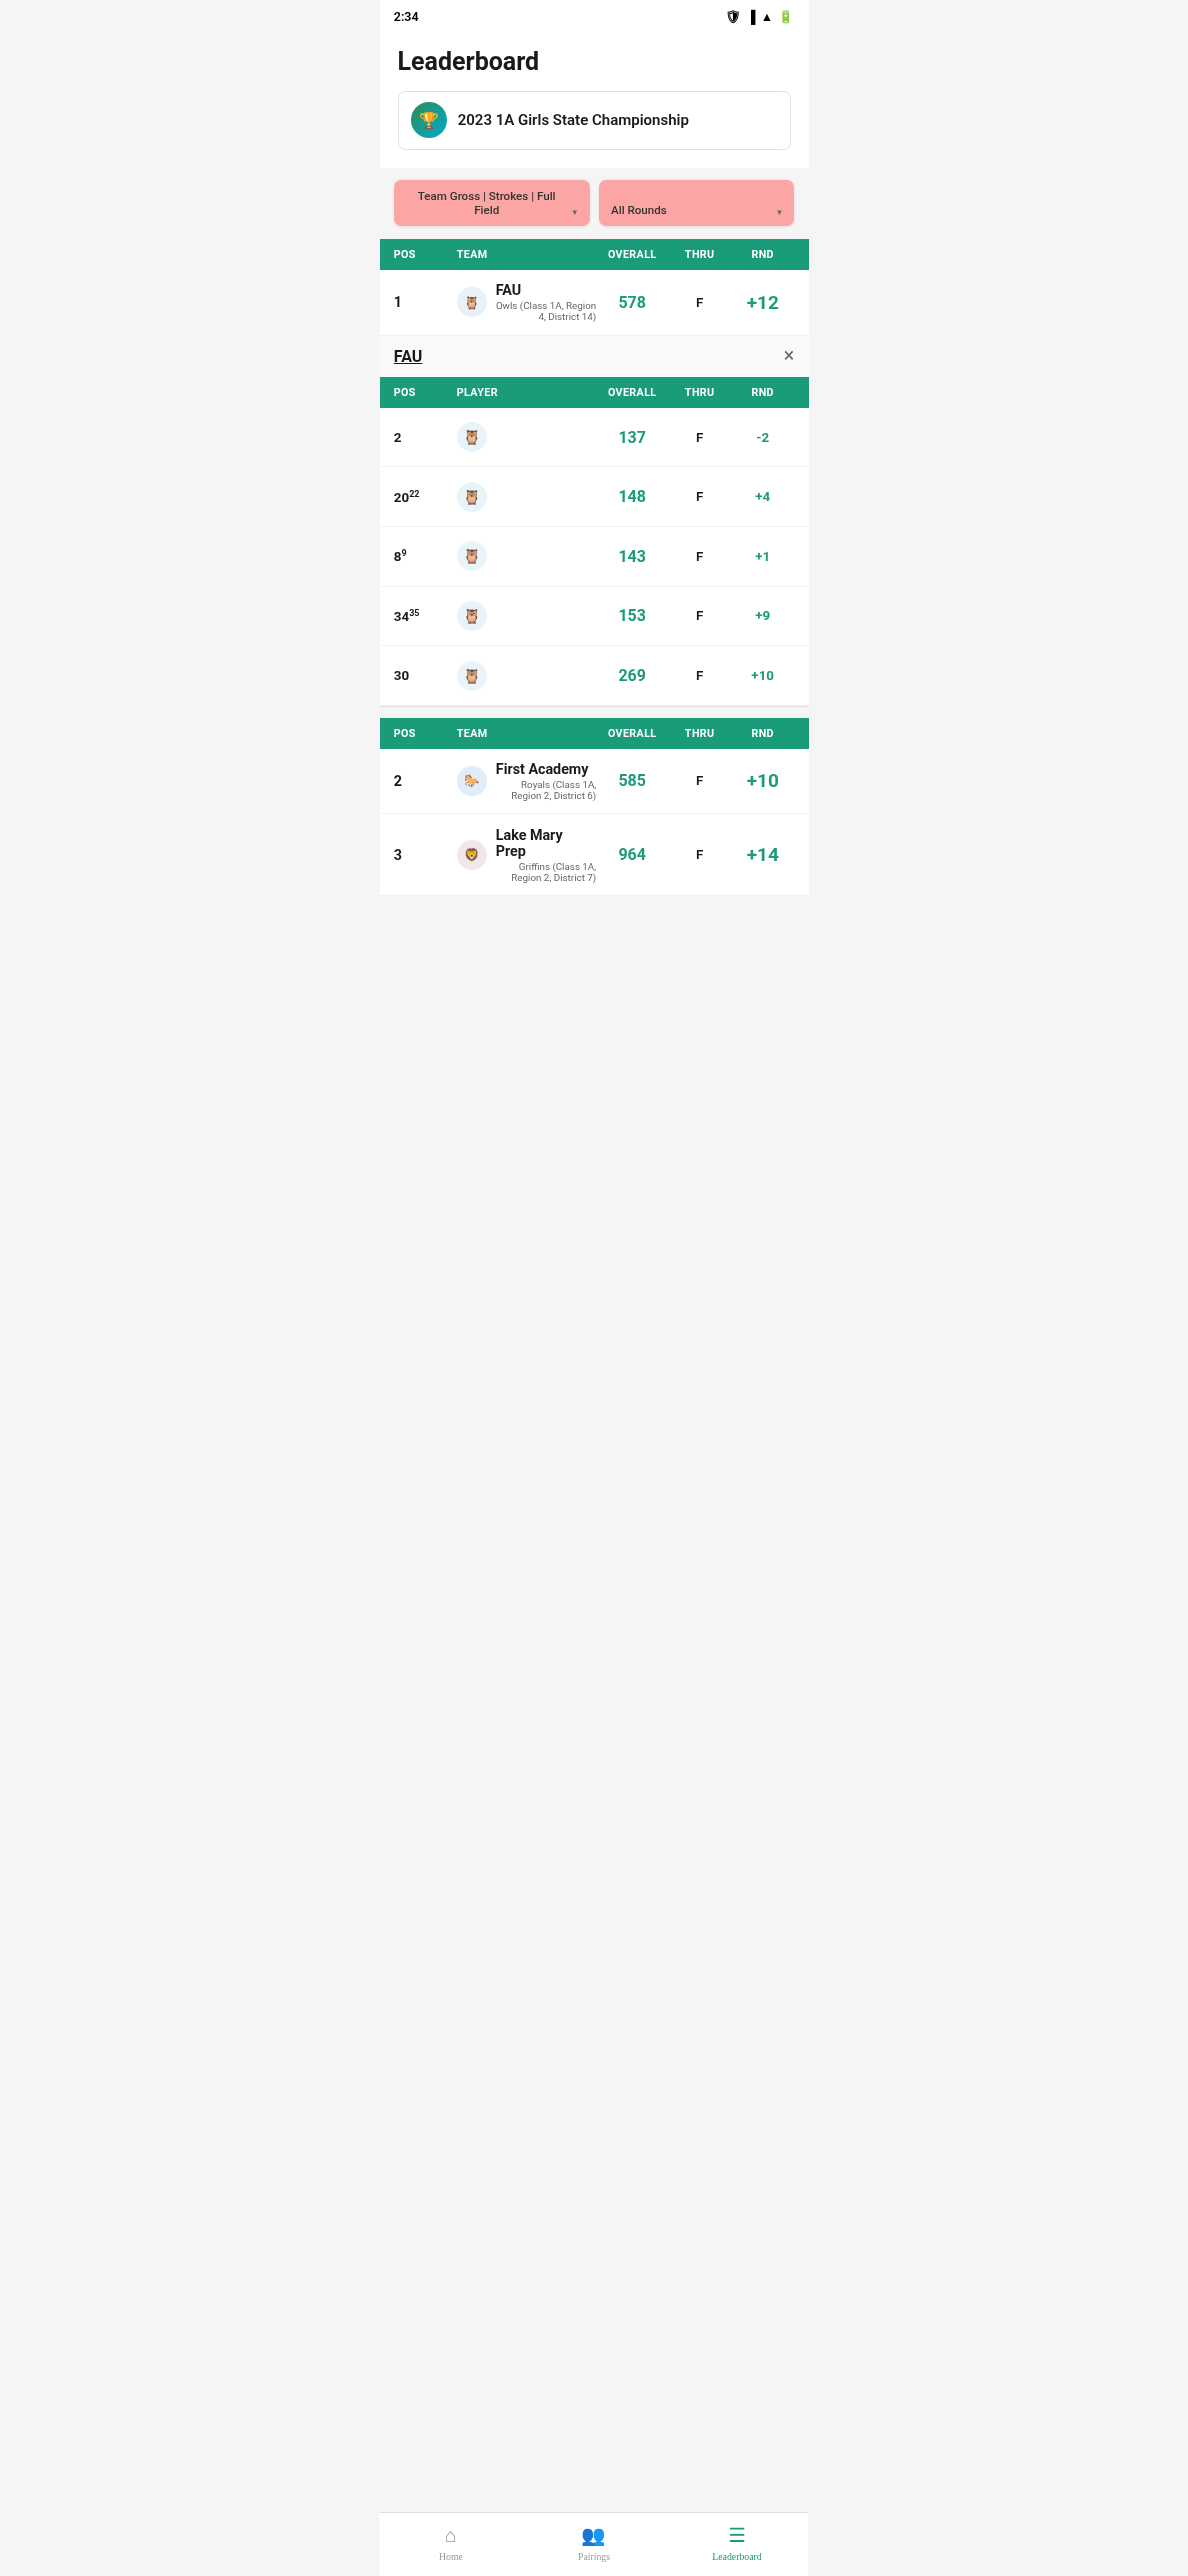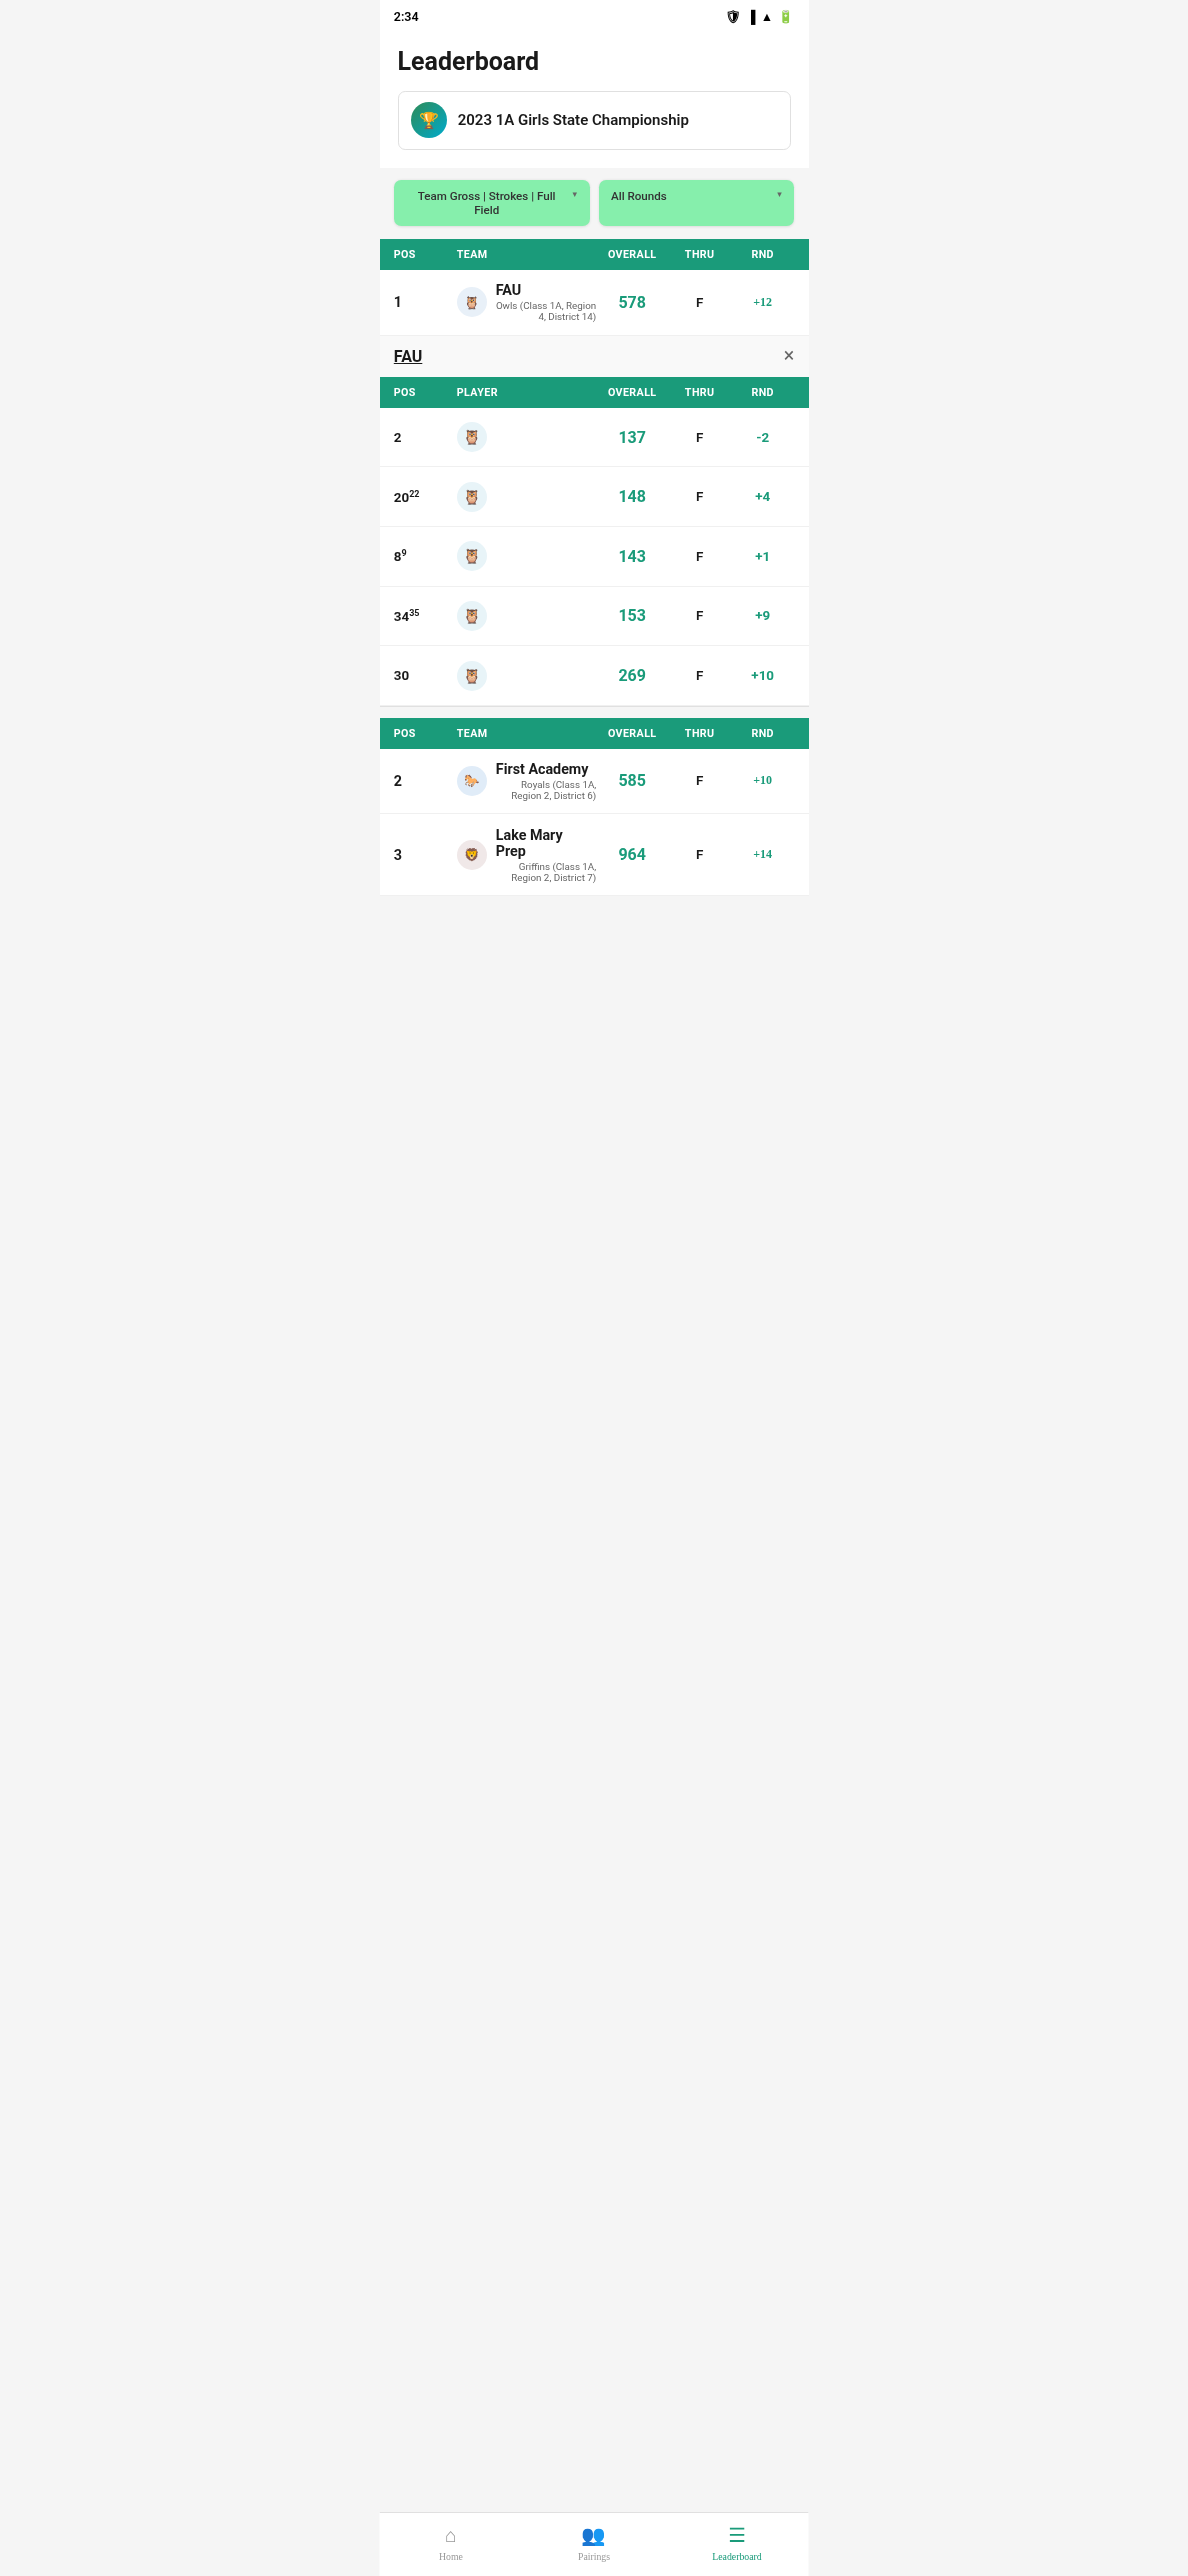--- a/index.html
+++ b/index.html
@@ -79,26 +79,26 @@
       gap: 9px;
       padding: 12.5px 14.3px;
       background: #f5f5f5;
     }
 
     .filter-btn {
       flex: 1;
       padding: 9px 12.5px;
       border: none;
       border-radius: 7.2px;
-      background: #86efac;
+      background: #fca5a5;
       font-size: 11.6px;
       font-weight: 500;
       color: #333;
       display: flex;
-      align-items: flex-start;
+      align-items: flex-end;
       justify-content: space-between;
       cursor: pointer;
       box-shadow: 0 0.9px 2.7px rgba(0,0,0,0.1);
     }
 
     .filter-btn .chevron {
       font-size: 9px;
       color: #666;
       margin-left: 5.4px;
     }
@@ -179,25 +179,24 @@
     }
 
     .team-row .thru {
       font-size: 13.4px;
       font-weight: 600;
       color: #1a1a1a;
       text-align: center;
     }
 
     .team-row .rnd {
-      font-size: 12px;
+      font-size: 19px;
       font-weight: 700;
       color: #1a9b7a;
       text-align: center;
-      font-family: Liberation Serif, serif;
     }
 
     .expanded-section {
       background: #f9f9f9;
       border-bottom: 1.8px solid #e0e0e0;
     }
 
     .expanded-header {
       display: flex;
       justify-content: space-between;

